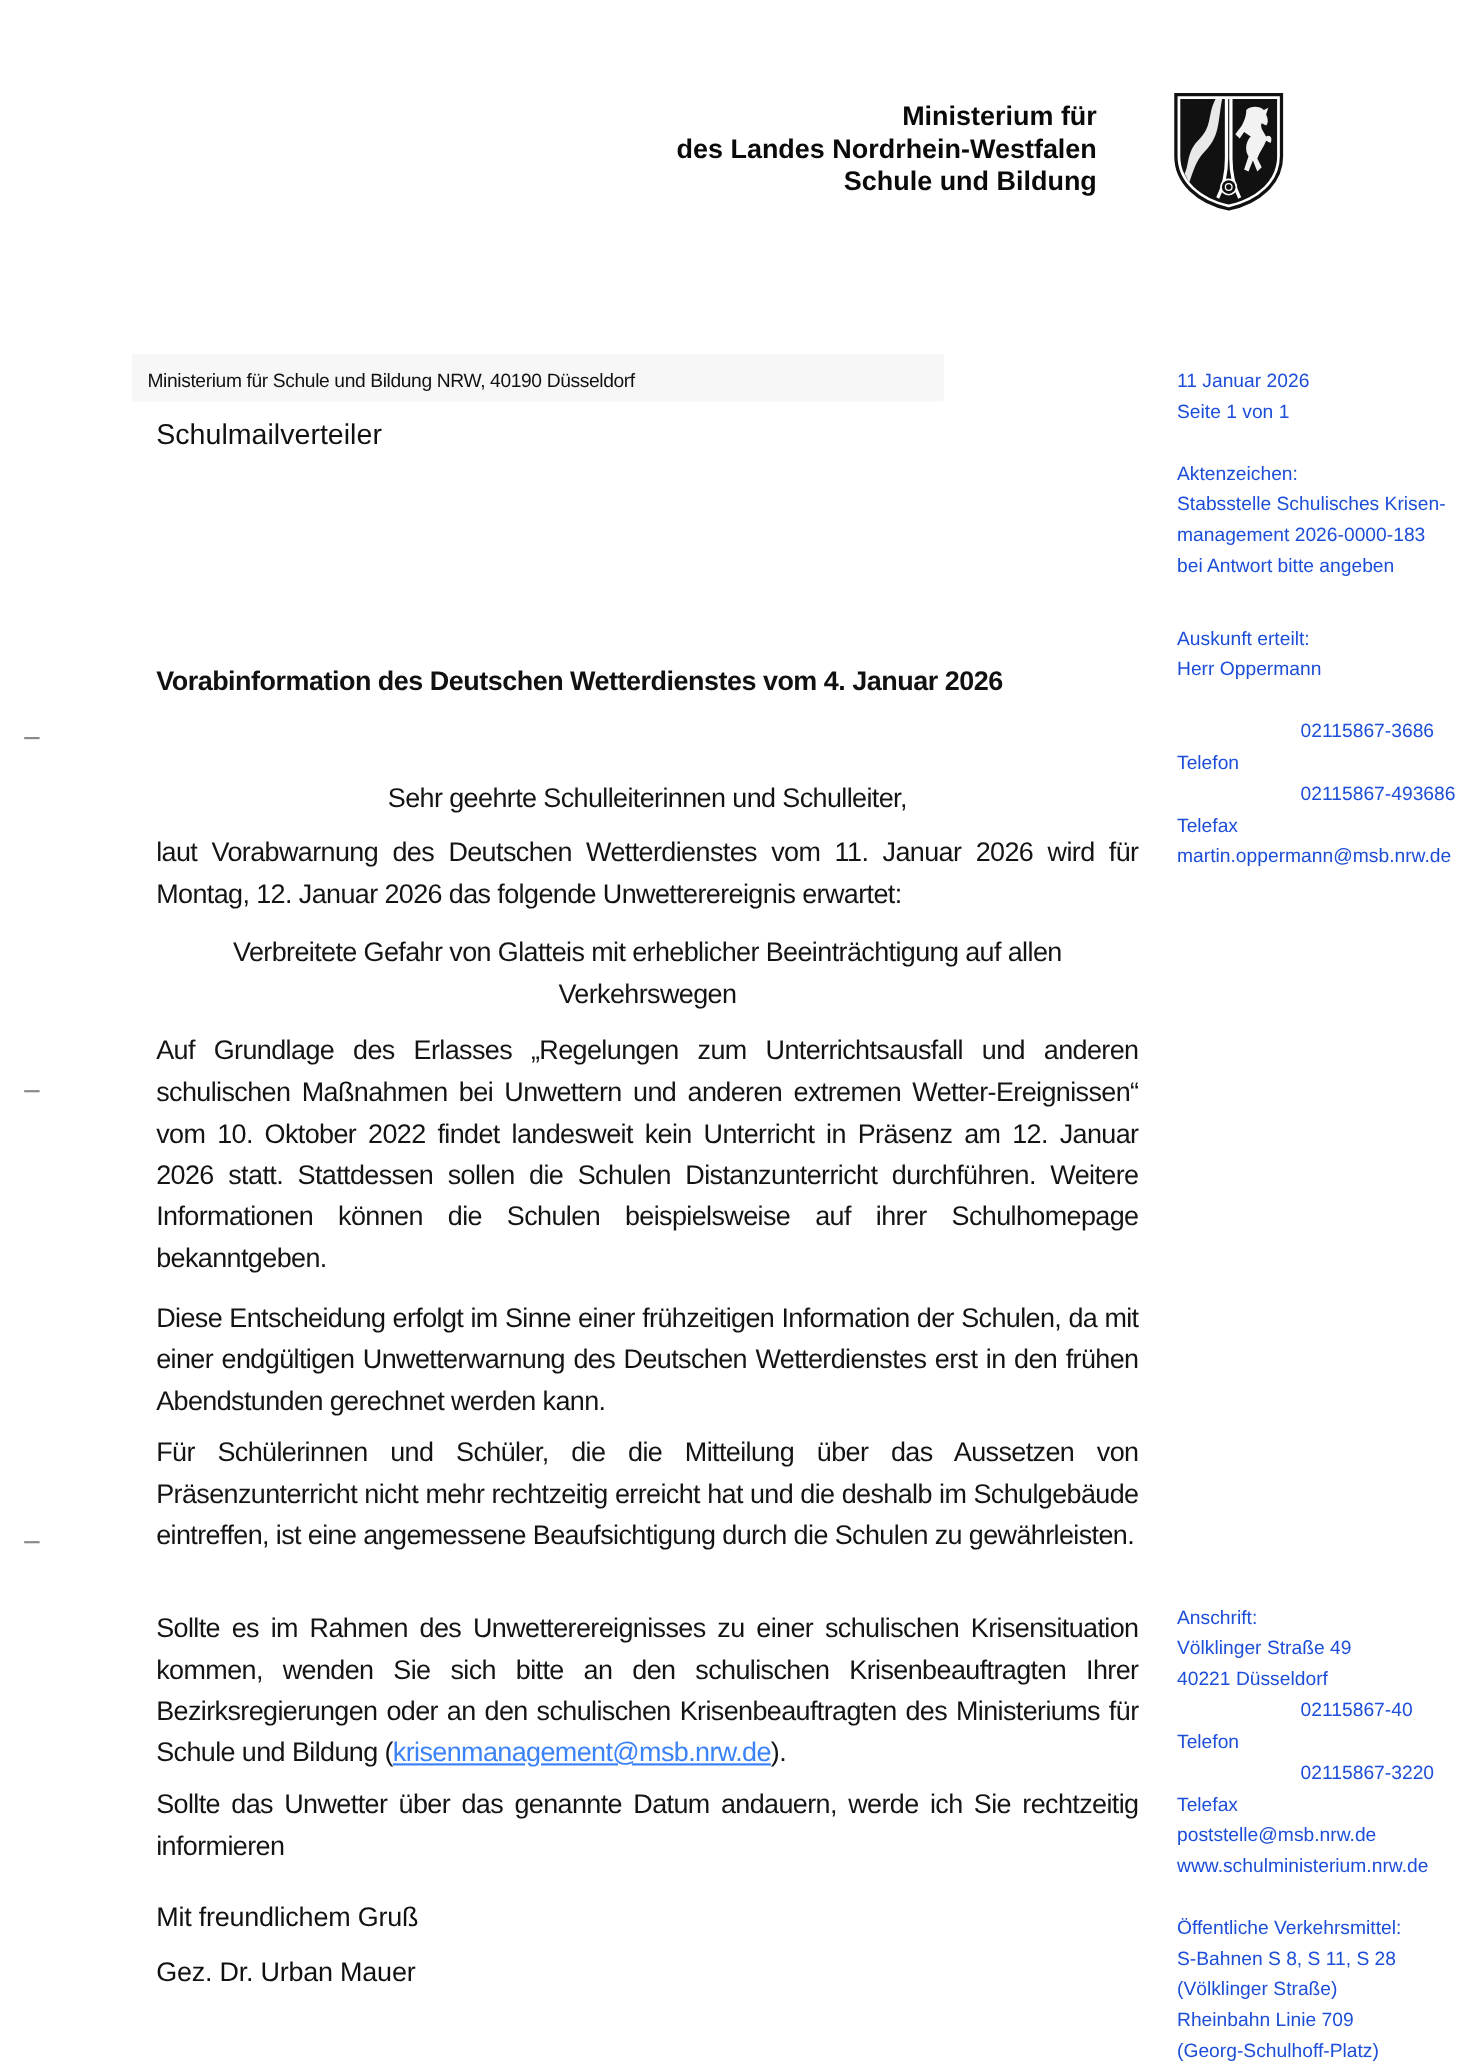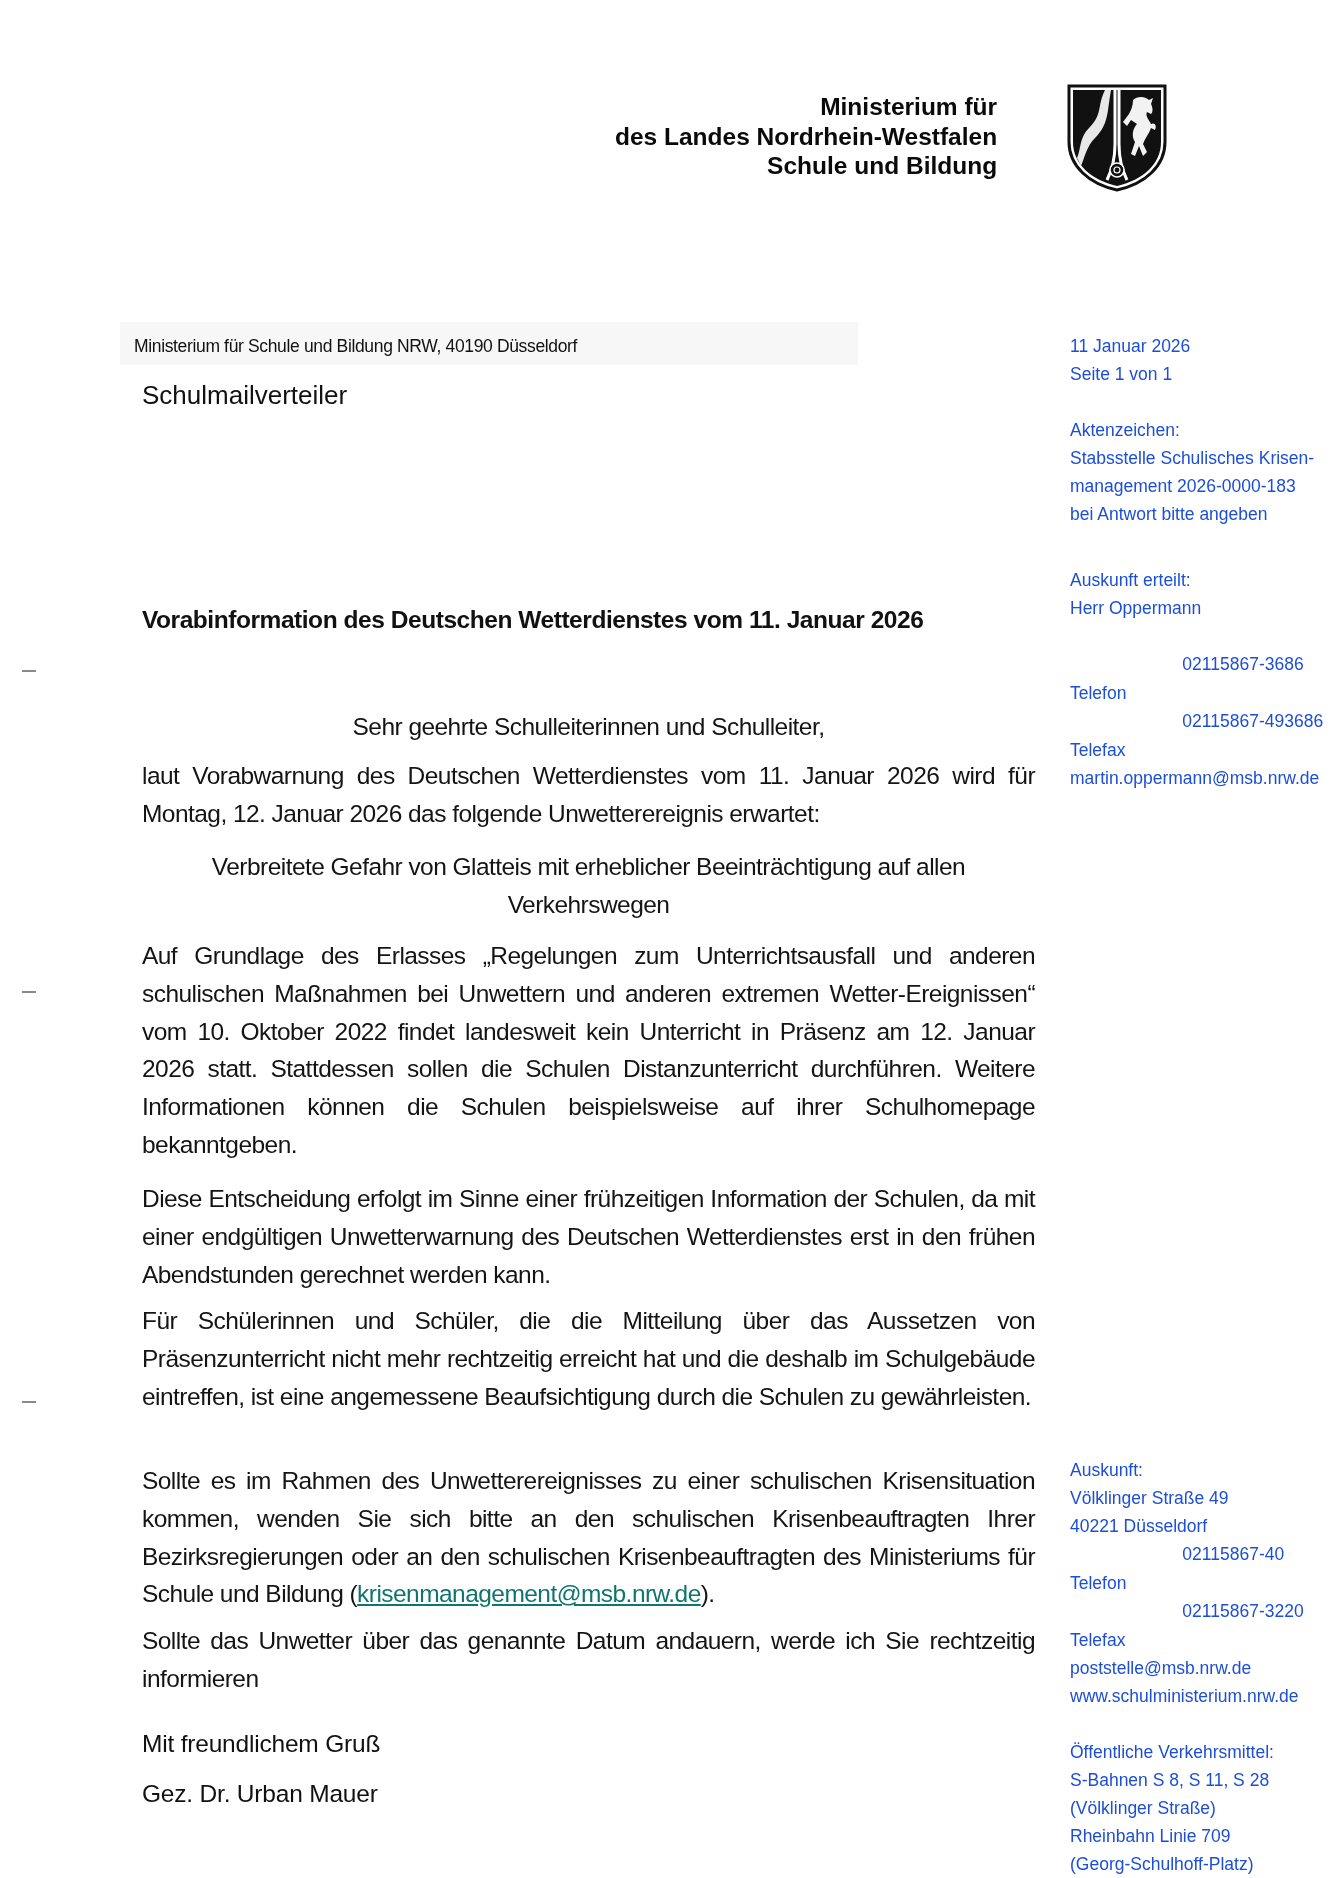--- a/index.html
+++ b/index.html
@@ -39,21 +39,21 @@
   .subject {
     left: 142px; top: 606px; font-size: 24.5px; font-weight: bold;
     letter-spacing: -0.45px; white-space: nowrap;
   }
   .body-text {
     left: 142px; width: 893px; font-size: 24.5px; line-height: 37.8px;
     letter-spacing: -0.55px; text-align: justify; color: #141414;
   }
   .body-text.nojust { text-align: center; }
   .centered { text-align: center !important; }
-  a.mail { color: #0f766e; text-decoration: underline; }
+  a.mail { color: #3b82f6; text-decoration: underline; }
 
   .closing { left: 142px; font-size: 24.5px; white-space: nowrap; letter-spacing: -0.2px; }
 </style>
 </head>
 <body>
 
 <div class="abs ministry-name">
   <div>Ministerium für</div>
   <div>des Landes Nordrhein-Westfalen</div>
   <div>Schule und Bildung</div>
@@ -106,21 +106,21 @@
   </div>
   <div class="row">
     <span class="lbl">Telefax</span>
     <span class="num1">0211</span>
     <span>5867-493686</span>
   </div>
   <div>martin.oppermann@msb.nrw.de</div>
 </div>
 
 <div class="abs info-col" style="top:1456px;">
-  <div>Auskunft:</div>
+  <div>Anschrift:</div>
   <div>Völklinger Straße 49</div>
   <div>40221 Düsseldorf</div>
   <div class="row">
     <span class="lbl">Telefon</span>
     <span class="num1">0211</span>
     <span>5867-40</span>
   </div>
   <div class="row">
     <span class="lbl">Telefax</span>
     <span class="num1">0211</span>
@@ -129,21 +129,21 @@
   <div>poststelle@msb.nrw.de</div>
   <div>www.schulministerium.nrw.de</div>
   <div style="height:28px;"></div>
   <div>Öffentliche Verkehrsmittel:</div>
   <div>S-Bahnen S 8, S 11, S 28</div>
   <div>(Völklinger Straße)</div>
   <div>Rheinbahn Linie 709</div>
   <div>(Georg-Schulhoff-Platz)</div>
 </div>
 
-<div class="abs subject">Vorabinformation des Deutschen Wetterdienstes vom 11. Januar 2026</div>
+<div class="abs subject">Vorabinformation des Deutschen Wetterdienstes vom 4. Januar 2026</div>
 
 <div class="abs body-text nojust" style="top:708px;">Sehr geehrte Schulleiterinnen und Schulleiter,</div>
 
 <div class="abs body-text" style="top:757px;">laut Vorabwarnung des Deutschen Wetterdienstes vom 11. Januar 2026 wird für Montag, 12. Januar 2026 das folgende Unwetterereignis erwartet:</div>
 
 <div class="abs body-text centered" style="top:848px; left:142px; width:893px;">Verbreitete Gefahr von Glatteis mit erheblicher Beeinträchtigung auf allen Verkehrswegen</div>
 
 <div class="abs body-text" style="top:937px;">Auf Grundlage des Erlasses „Regelungen zum Unterrichtsausfall und anderen schulischen Maßnahmen bei Unwettern und anderen extremen Wetter-Ereignissen“ vom 10. Oktober 2022 findet landesweit kein Unterricht in Präsenz am 12. Januar 2026 statt. Stattdessen sollen die Schulen Distanzunterricht durchführen. Weitere Informationen können die Schulen beispielsweise auf ihrer Schulhomepage bekanntgeben.</div>
 
 <div class="abs body-text" style="top:1180px;">Diese Entscheidung erfolgt im Sinne einer frühzeitigen Information der Schulen, da mit einer endgültigen Unwetterwarnung des Deutschen Wetterdienstes erst in den frühen Abendstunden gerechnet werden kann.</div>

